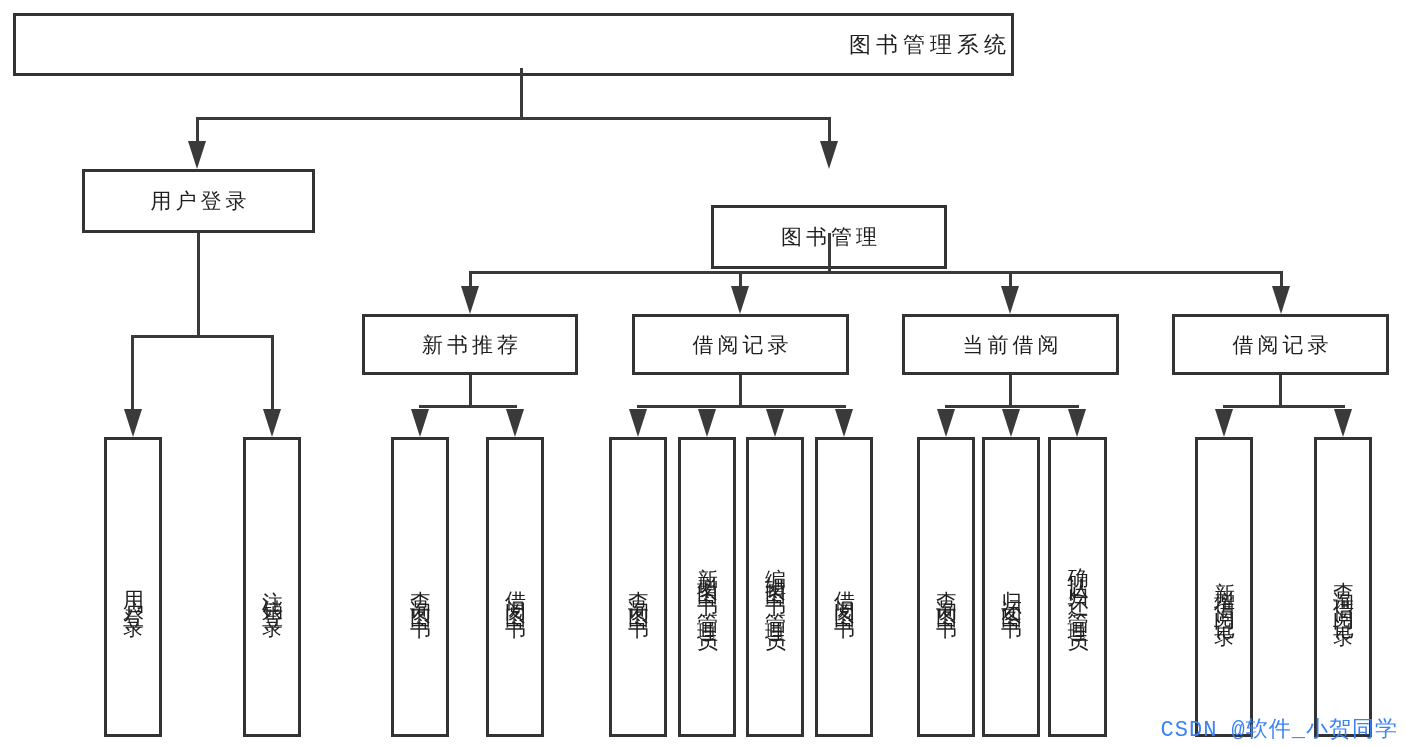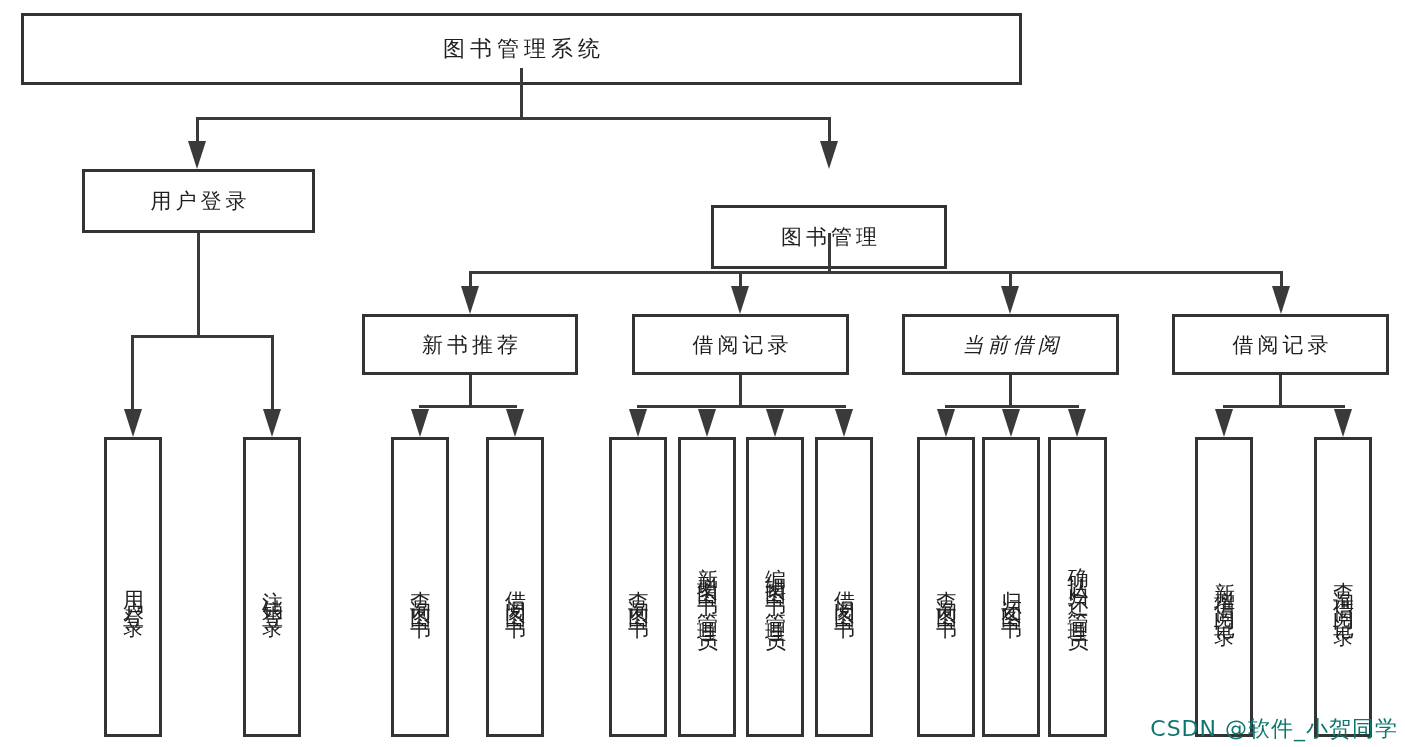--- a/index.html
+++ b/index.html
@@ -40,30 +40,31 @@
     border-left: 9px solid transparent;
     border-right: 9px solid transparent;
     border-top: 28px solid #3a3a3a;
   }
   .watermark {
     position: absolute;
     right: 7px;
     top: 714px;
     font-size: 22px;
     letter-spacing: 1px;
-    color: #0f766e;
+    color: #3b82f6;
     white-space: nowrap;
+    font-family: Liberation Mono, monospace;
   }
 </style>
 </head>
 <body>
 
 <div id="canvas">
 
-  <div class="box root-node" style="left:21px; top:13px; width:1001px; height:72px;">
+  <div class="box root-node" style="left:13px; top:13px; width:1001px; height:63px;justify-content:flex-end;">
     <span>图书管理系统</span>
   </div>
 
   <div class="vline" style="left:520px; top:68px; height:49px;"></div>
   <div class="hline" style="left:196px; top:117px; width:635px;"></div>
   <div class="vline" style="left:196px; top:117px; height:28px;"></div>
   <div class="vline" style="left:828px; top:117px; height:28px;"></div>
   <div class="arrow" style="left:188px; top:141px;"></div>
   <div class="arrow" style="left:820px; top:141px;"></div>
 
@@ -91,21 +92,21 @@
   <div class="arrow" style="left:731px; top:286px;"></div>
   <div class="arrow" style="left:1001px; top:286px;"></div>
   <div class="arrow" style="left:1272px; top:286px;"></div>
 
   <div class="box hnode" style="left:362px; top:314px; width:216px; height:61px;">
     <span>新书推荐</span>
   </div>
   <div class="box hnode" style="left:632px; top:314px; width:217px; height:61px;">
     <span>借阅记录</span>
   </div>
-  <div class="box hnode" style="left:902px; top:314px; width:217px; height:61px;font-style:italic;">
+  <div class="box hnode" style="left:902px; top:314px; width:217px; height:61px;">
     <span>当前借阅</span>
   </div>
   <div class="box hnode" style="left:1172px; top:314px; width:217px; height:61px;">
     <span>借阅记录</span>
   </div>
 
   <div class="vline" style="left:469px; top:375px; height:32px;"></div>
   <div class="hline" style="left:419px; top:405px; width:98px;"></div>
   <div class="arrow" style="left:411px; top:409px;"></div>
   <div class="arrow" style="left:506px; top:409px;"></div>

